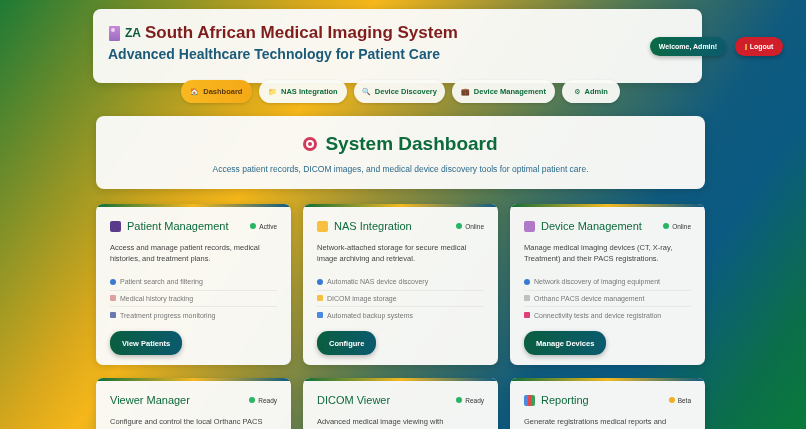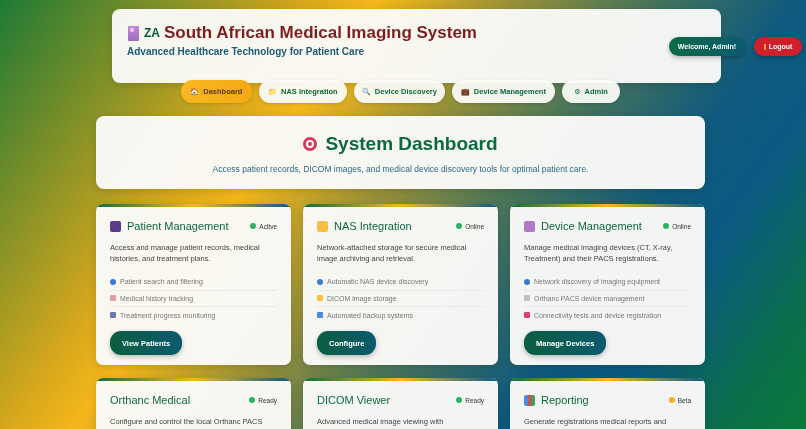--- a/index.html
+++ b/index.html
@@ -3,30 +3,30 @@
 <meta charset="utf-8">
 <style>
   * { box-sizing: border-box; margin: 0; padding: 0; }
   html, body { width: 806px; height: 429px; overflow: hidden; }
   body {
     font-family: "Liberation Sans", "DejaVu Sans", sans-serif;
     background: linear-gradient(125deg, #1e7a35 0%, #6f8c2a 12%, #d9a81c 28%, #f5b71a 34%, #9c9236 46%, #4b7658 58%, #0f5a7e 72%, #0b5a83 80%, #0b6e4b 92%, #0a7a3a 100%);
     position: relative;
   }
   .header {
-    position: absolute; left: 112px; top: 9px; width: 609px; height: 74px;
+    position: absolute; left: 93px; top: 9px; width: 609px; height: 74px;
     background: rgba(250,250,248,0.96); border-radius: 8px;
     box-shadow: 0 2px 8px rgba(0,0,0,0.15);
   }
   .title-row { position: absolute; left: 16px; top: 14px; display: flex; align-items: center; }
   .title-icon { width: 11px; height: 15px; background: linear-gradient(180deg,#c58ad6,#9e6bc2); border-radius: 1px; margin-right: 5px; position: relative; }
   .title-icon::after { content: ""; position: absolute; left: 2px; top: 2px; width: 4px; height: 4px; background: #f0d0f5; border-radius: 50%; }
   .flag { font-size: 12px; font-weight: bold; color: #0a5a3a; margin-right: 4px; }
   .title { font-size: 17px; font-weight: bold; color: #7f1d1d; }
-  .subtitle { position: absolute; left: 15px; top: 37px; font-size: 10px; color: #1c5a7a; font-weight: bold; }
+  .subtitle { position: absolute; left: 15px; top: 37px; font-size: 14px; color: #1c5a7a; font-weight: bold; }
   .welcome-btn {
     position: absolute; left: 557px; top: 28px; width: 76px; height: 19px;
     background: linear-gradient(90deg,#0a6a45,#0b5a6e); color: #fff; font-size: 7px; font-weight: bold;
     border-radius: 10px; display: flex; align-items: center; justify-content: center;
     box-shadow: 0 2px 4px rgba(0,0,0,0.25);
   }
   .logout-btn {
     position: absolute; left: 642px; top: 28px; width: 48px; height: 19px;
     background: #d01f2a; color: #fff; font-size: 7px; font-weight: bold;
     border-radius: 10px; display: flex; align-items: center; justify-content: center; gap: 3px;
@@ -199,21 +199,21 @@
     <div class="feature">
         <span class="fi" style="background:#e0407a;"></span>
         <span>Connectivity tests and device registration</span>
       </div>
   </div>
   <div class="card-btn">Manage Devices</div>
 </div>
 
 <div class="card" style="left:96px;top:378px;height:70px;">
   <div class="card-head" style="left:14px;">
-    <span class="card-title">Orthanc Medical</span>
+    <span class="card-title">Viewer Manager</span>
     <span class="status">
         <span class="dot"></span>
         <span>Ready</span>
       </span>
   </div>
   <div class="card-desc">Configure and control the local Orthanc PACS server</div>
 </div>
 
 <div class="card" style="left:303px;top:378px;height:70px;">
   <div class="card-head" style="left:14px;">

